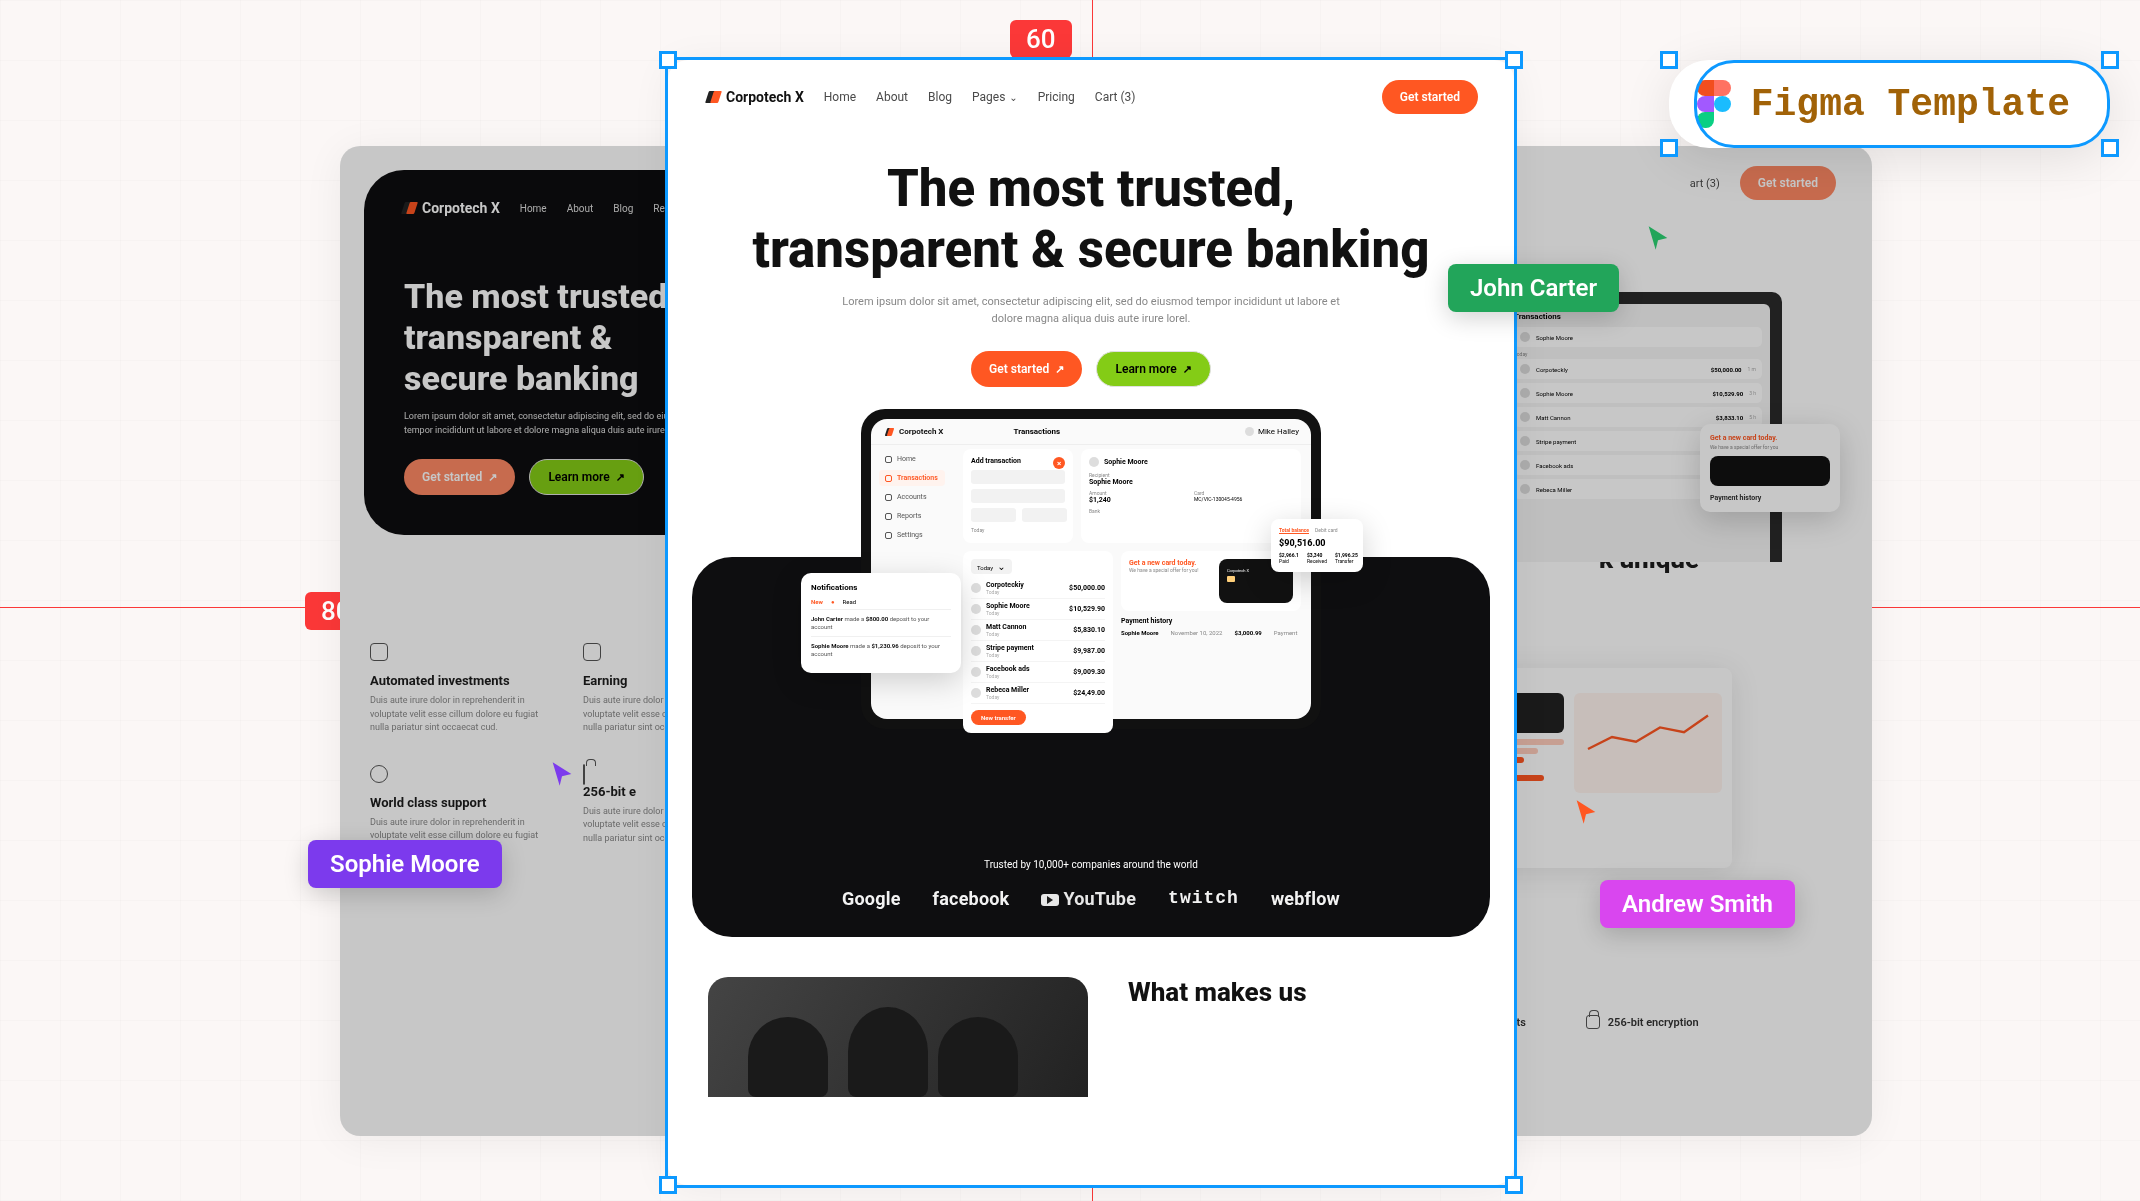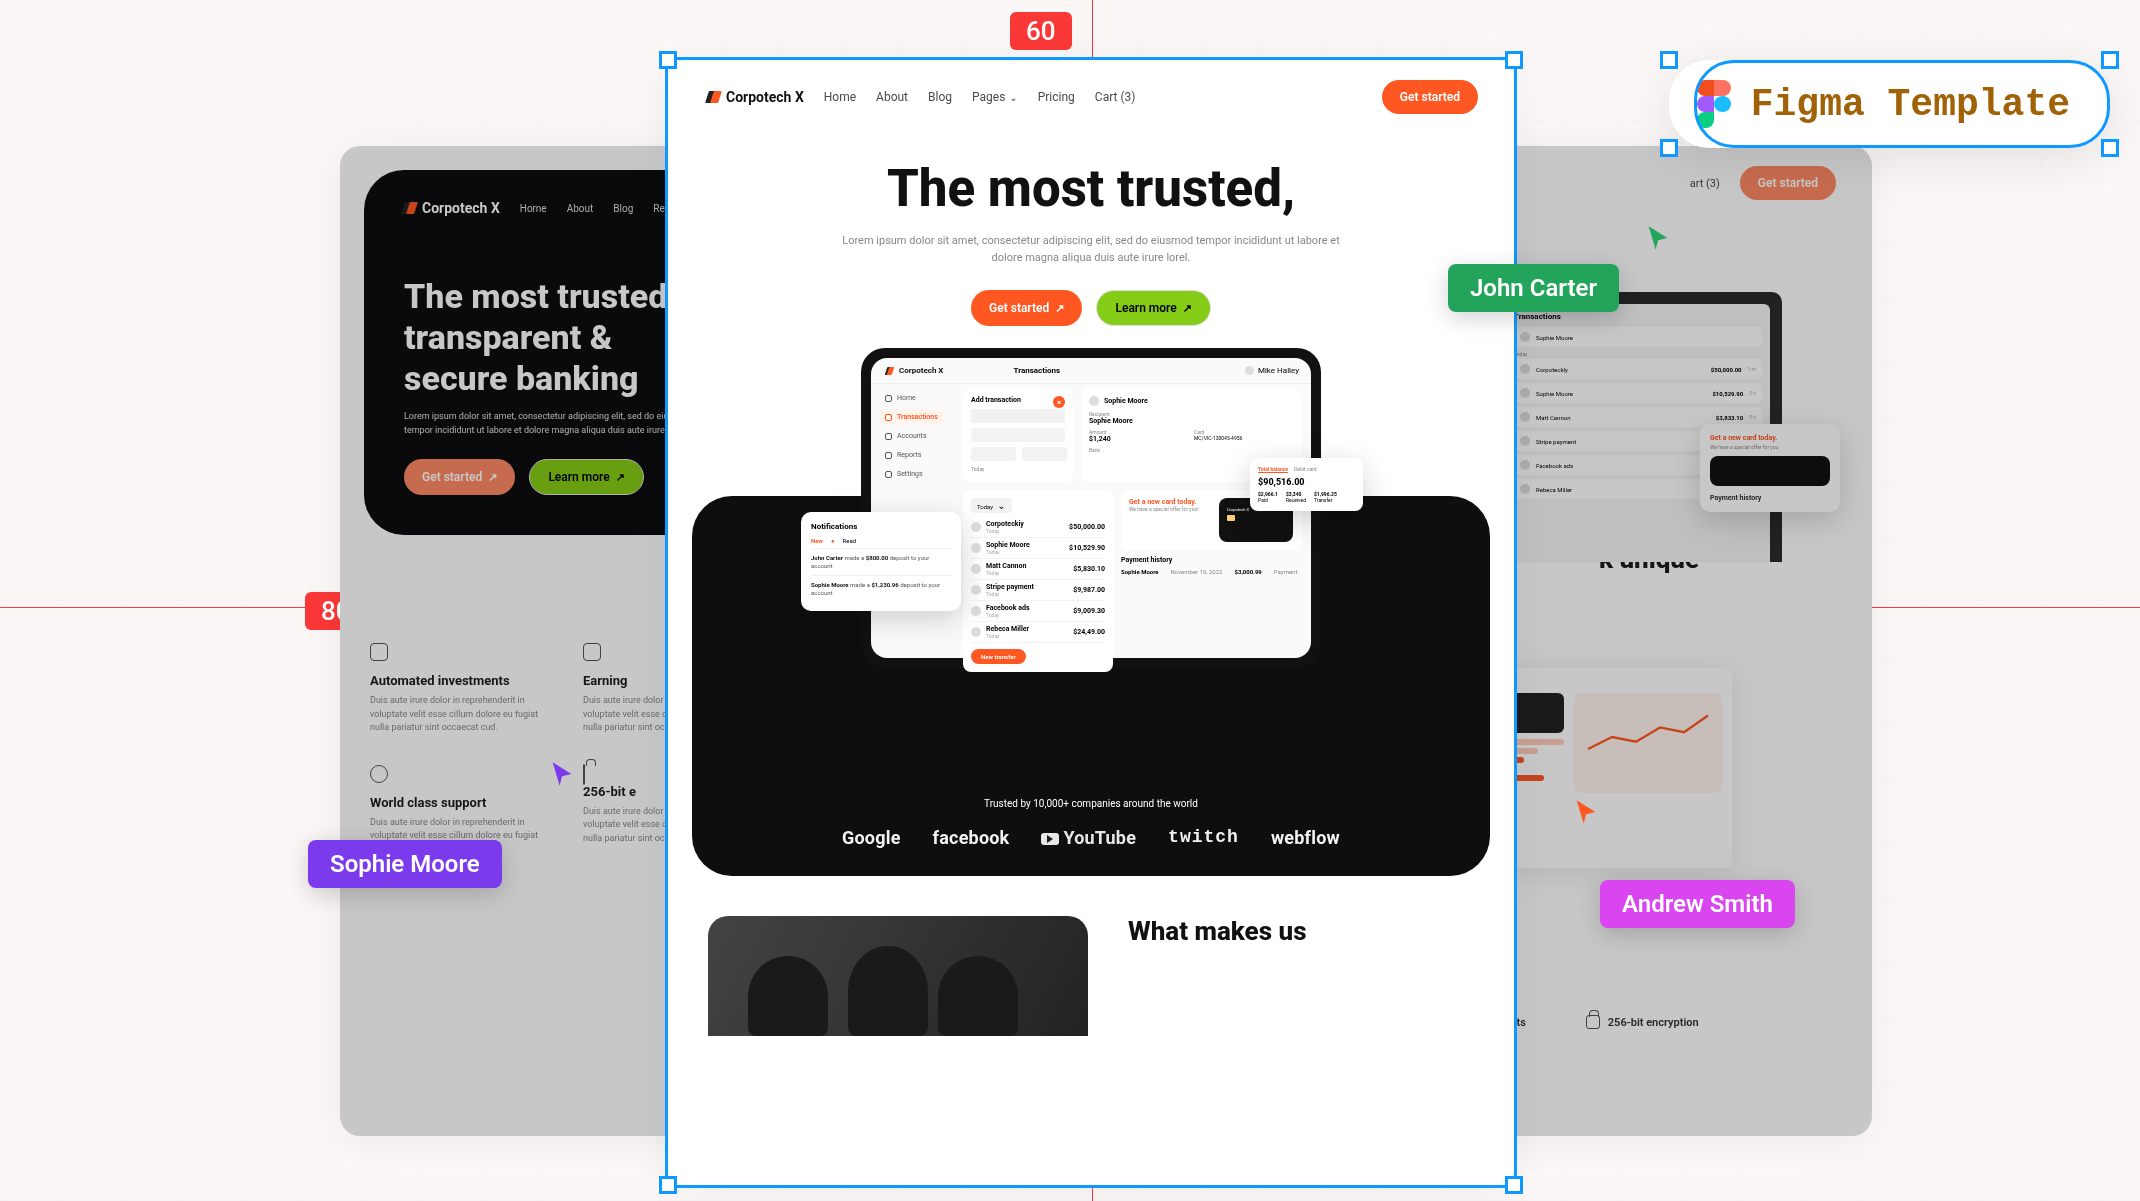--- a/index.html
+++ b/index.html
@@ -133,21 +133,21 @@
 .addtx { background:#fff; border-radius:8px; padding:8px; }
 .addtx-row { display:flex; gap:6px; margin-bottom:5px; }
 .addtx-input { flex:1; height:14px; background:#f2f2f2; border-radius:3px; }
 .addtx .close { width:12px; height:12px; background:#ff5722; border-radius:50%; display:inline-flex; align-items:center; justify-content:center; color:#fff; font-size:8px; float:right; }
 
 .tx-list { background:#fff; border-radius:8px; padding:8px; width:150px; }
 .tx-item { display:flex; align-items:center; gap:5px; padding:3px 0; border-bottom:1px solid #f4f4f4; }
 .tx-item .amt { margin-left:auto; font-weight:700; }
 .tx-item .sub { font-size:5px; color:#aaa; display:block; }
 
-.balance-card { background:#fff; border-radius:8px; padding:8px; width:113px; }
+.balance-card { background:#fff; border-radius:8px; padding:8px; width:92px; }
 .balance-card .tabs { display:flex; gap:6px; font-size:5px; color:#888; margin-bottom:4px; }
 .balance-card .tabs .act { color:#ff5722; font-weight:700; border-bottom:1px solid #ff5722; }
 .balance-card .val { font-weight:800; font-size:9px; }
 .balance-card .split { display:flex; gap:8px; margin-top:4px; font-size:5px; }
 
 .card-dark { background:#111; border-radius:8px; padding:8px; color:#fff; font-size:5px; width:74px; height:44px; position:relative; }
 .card-dark .chip { width:8px; height:6px; background:#ffcf7a; border-radius:1px; margin:3px 0; }
 
 .history { font-size:6px; margin-top:6px; }
 .history h5 { font-size:7px; font-weight:700; margin-bottom:4px; }
@@ -168,21 +168,21 @@
 .notif-item b { color:#111; }
 </style>
 </head>
 <body>
 
 <div class="grid-bg"></div>
 
 <div class="red-h" style="top:607px;"></div>
 <div class="red-v" style="left:1092px;"></div>
 
-<div class="meas" style="top:12px; left:1010px;">60</div>
+<div class="meas" style="top:20px; left:1010px;">60</div>
 <div class="meas" style="top:592px; left:305px;">800</div>
 
 <div class="artboard dim" style="left:340px; top:146px; width:446px; height:990px;">
   <div class="dark-band left">
     <div class="navbar" style="color:#fff;">
       <div class="brand" style="color:#fff;">
         <div class="brand-mark">
             <span></span>
             <span></span>
           </div>
@@ -359,21 +359,21 @@
       <a class="chev">Pages</a>
       <a>Pricing</a>
       <a>Cart (3)</a>
     </div>
     <div class="nav-right">
       <button class="btn-primary">Get started</button>
     </div>
   </div>
 
   <div class="hero-center">
-    <h1><span>The most trusted,</span><br></h1>
+    <h1><span>The most trusted,</span><br><span>transparent &amp; secure banking</span></h1>
     <p>Lorem ipsum dolor sit amet, consectetur adipiscing elit, sed do eiusmod tempor incididunt ut labore et dolore magna aliqua duis aute irure lorel.</p>
     <div class="hero-ctas">
       <button class="btn-primary arrow-ne">Get started</button>
       <button class="btn-secondary arrow-ne">Learn more</button>
     </div>
   </div>
 
   <div style="position:relative; height:560px;">
     <div class="dark-band" style="top:130px; position:absolute; left:0; right:0;">
       <div class="trusted">

